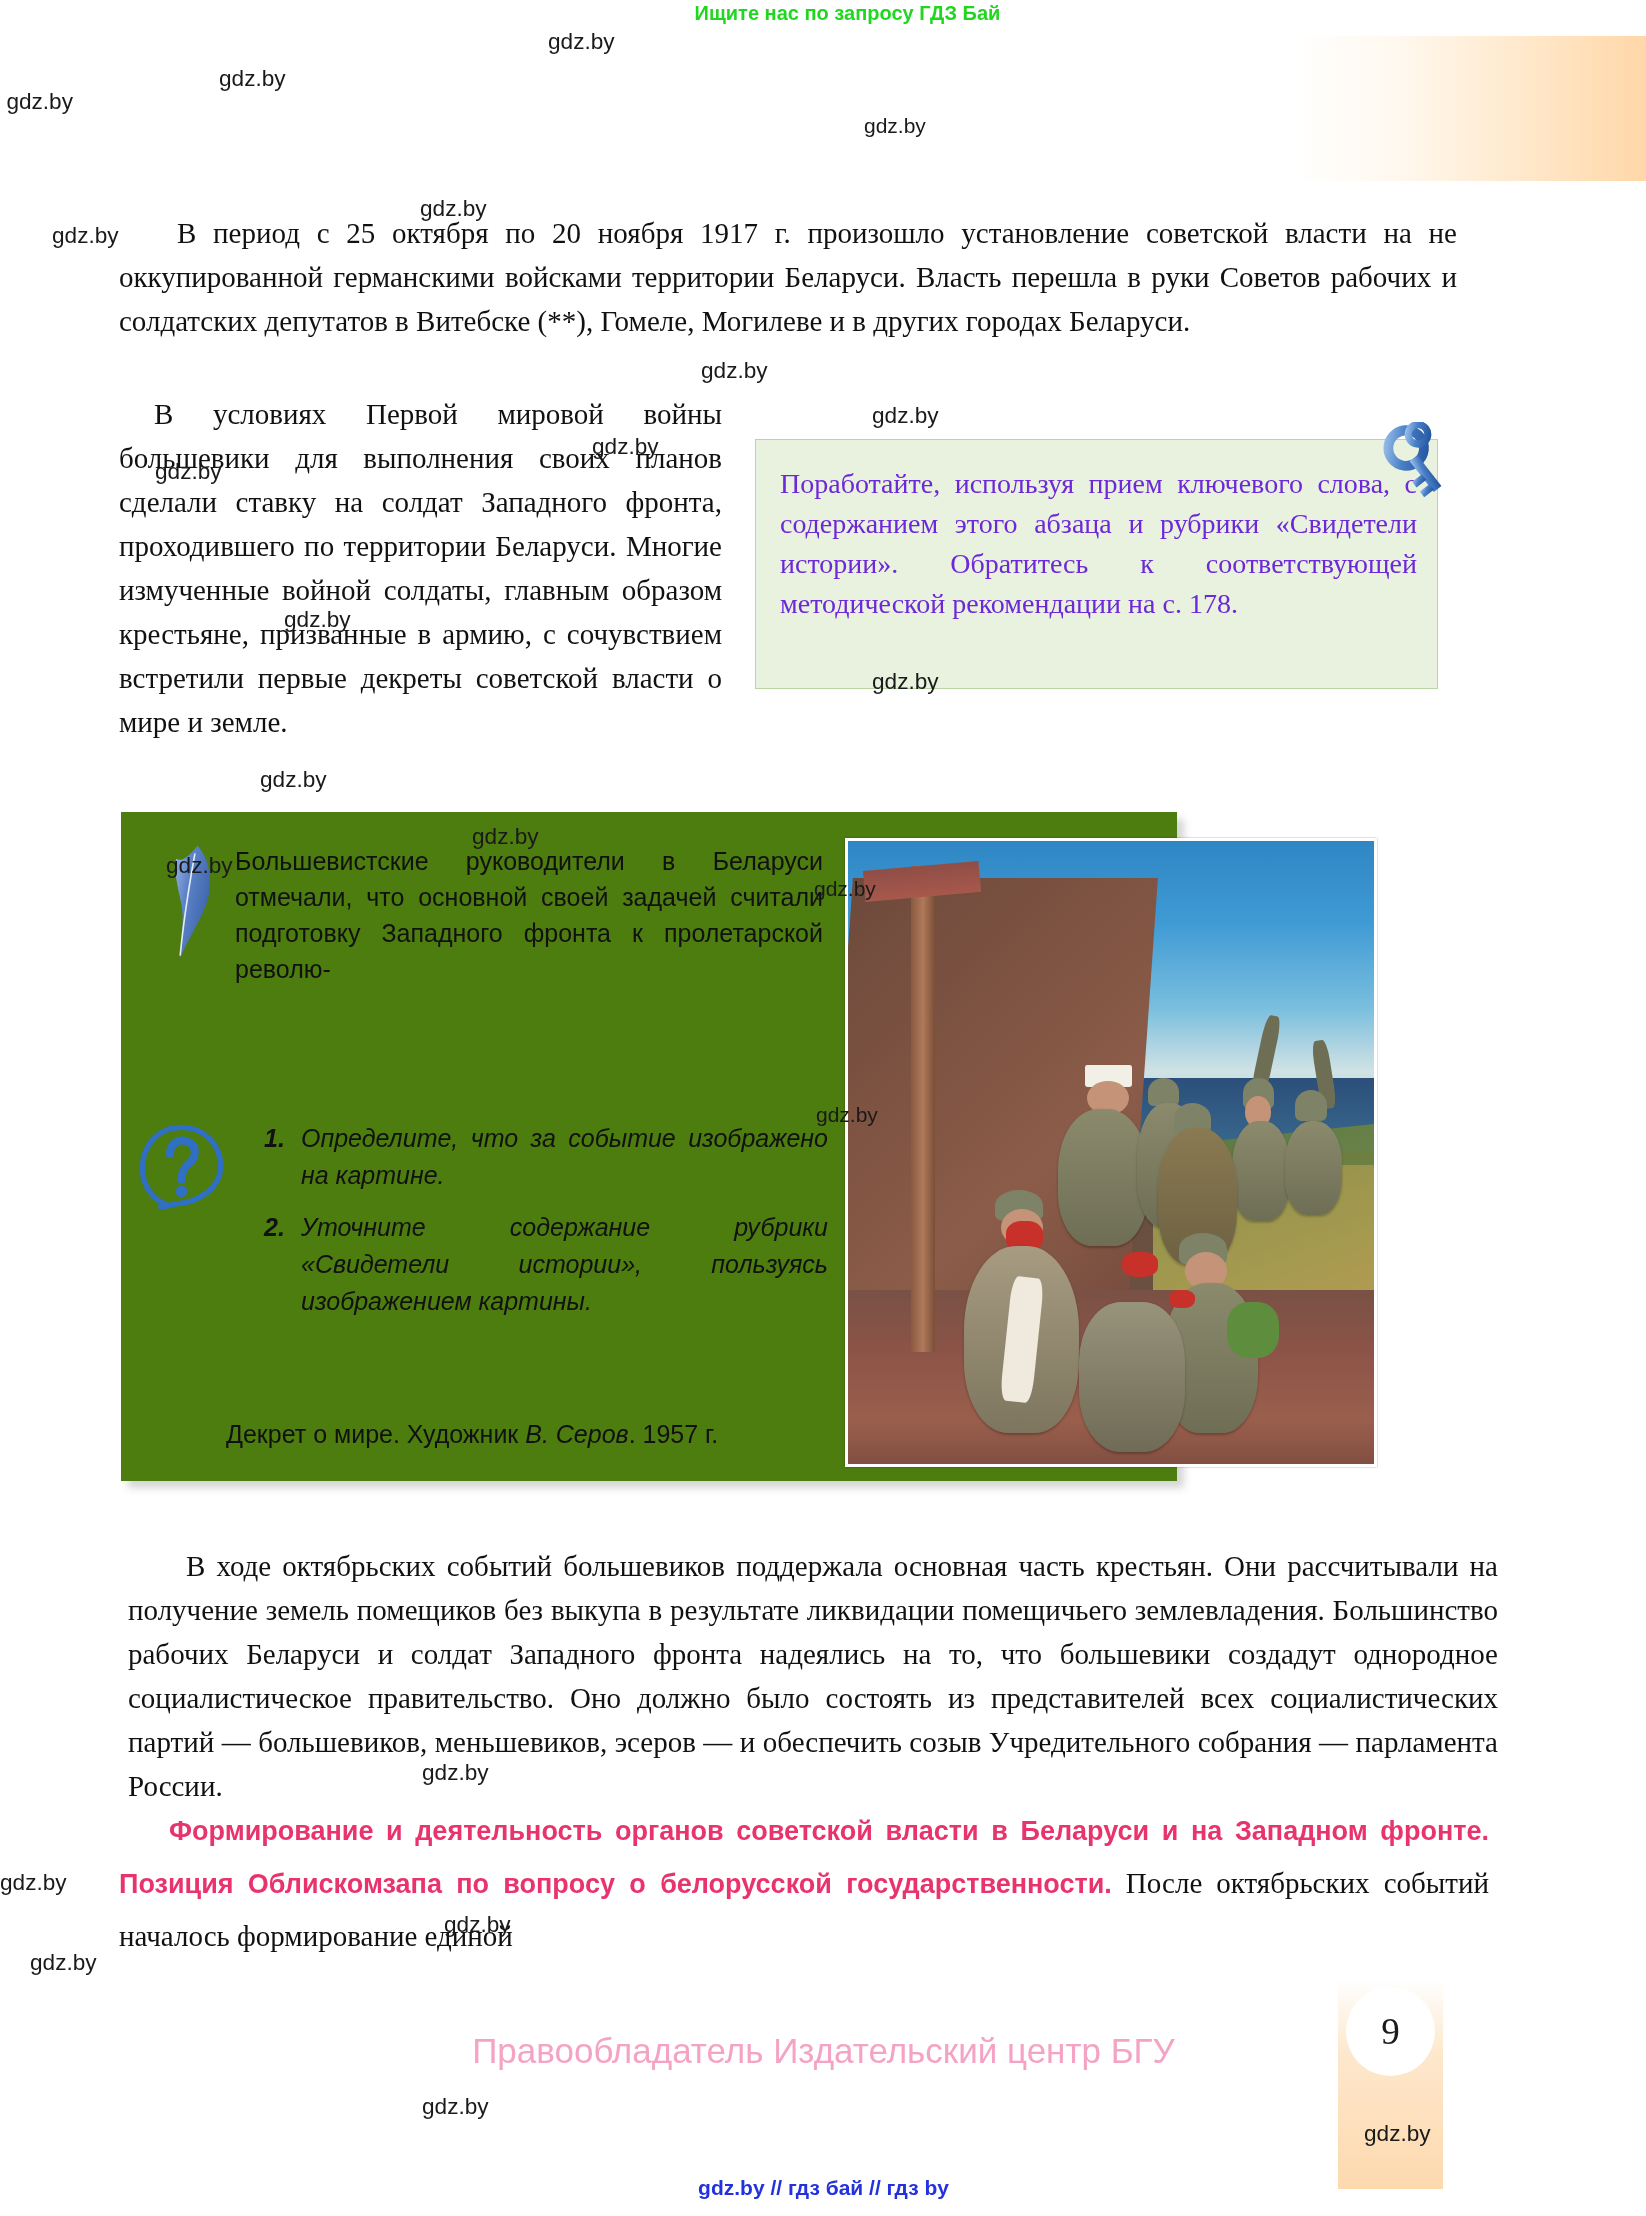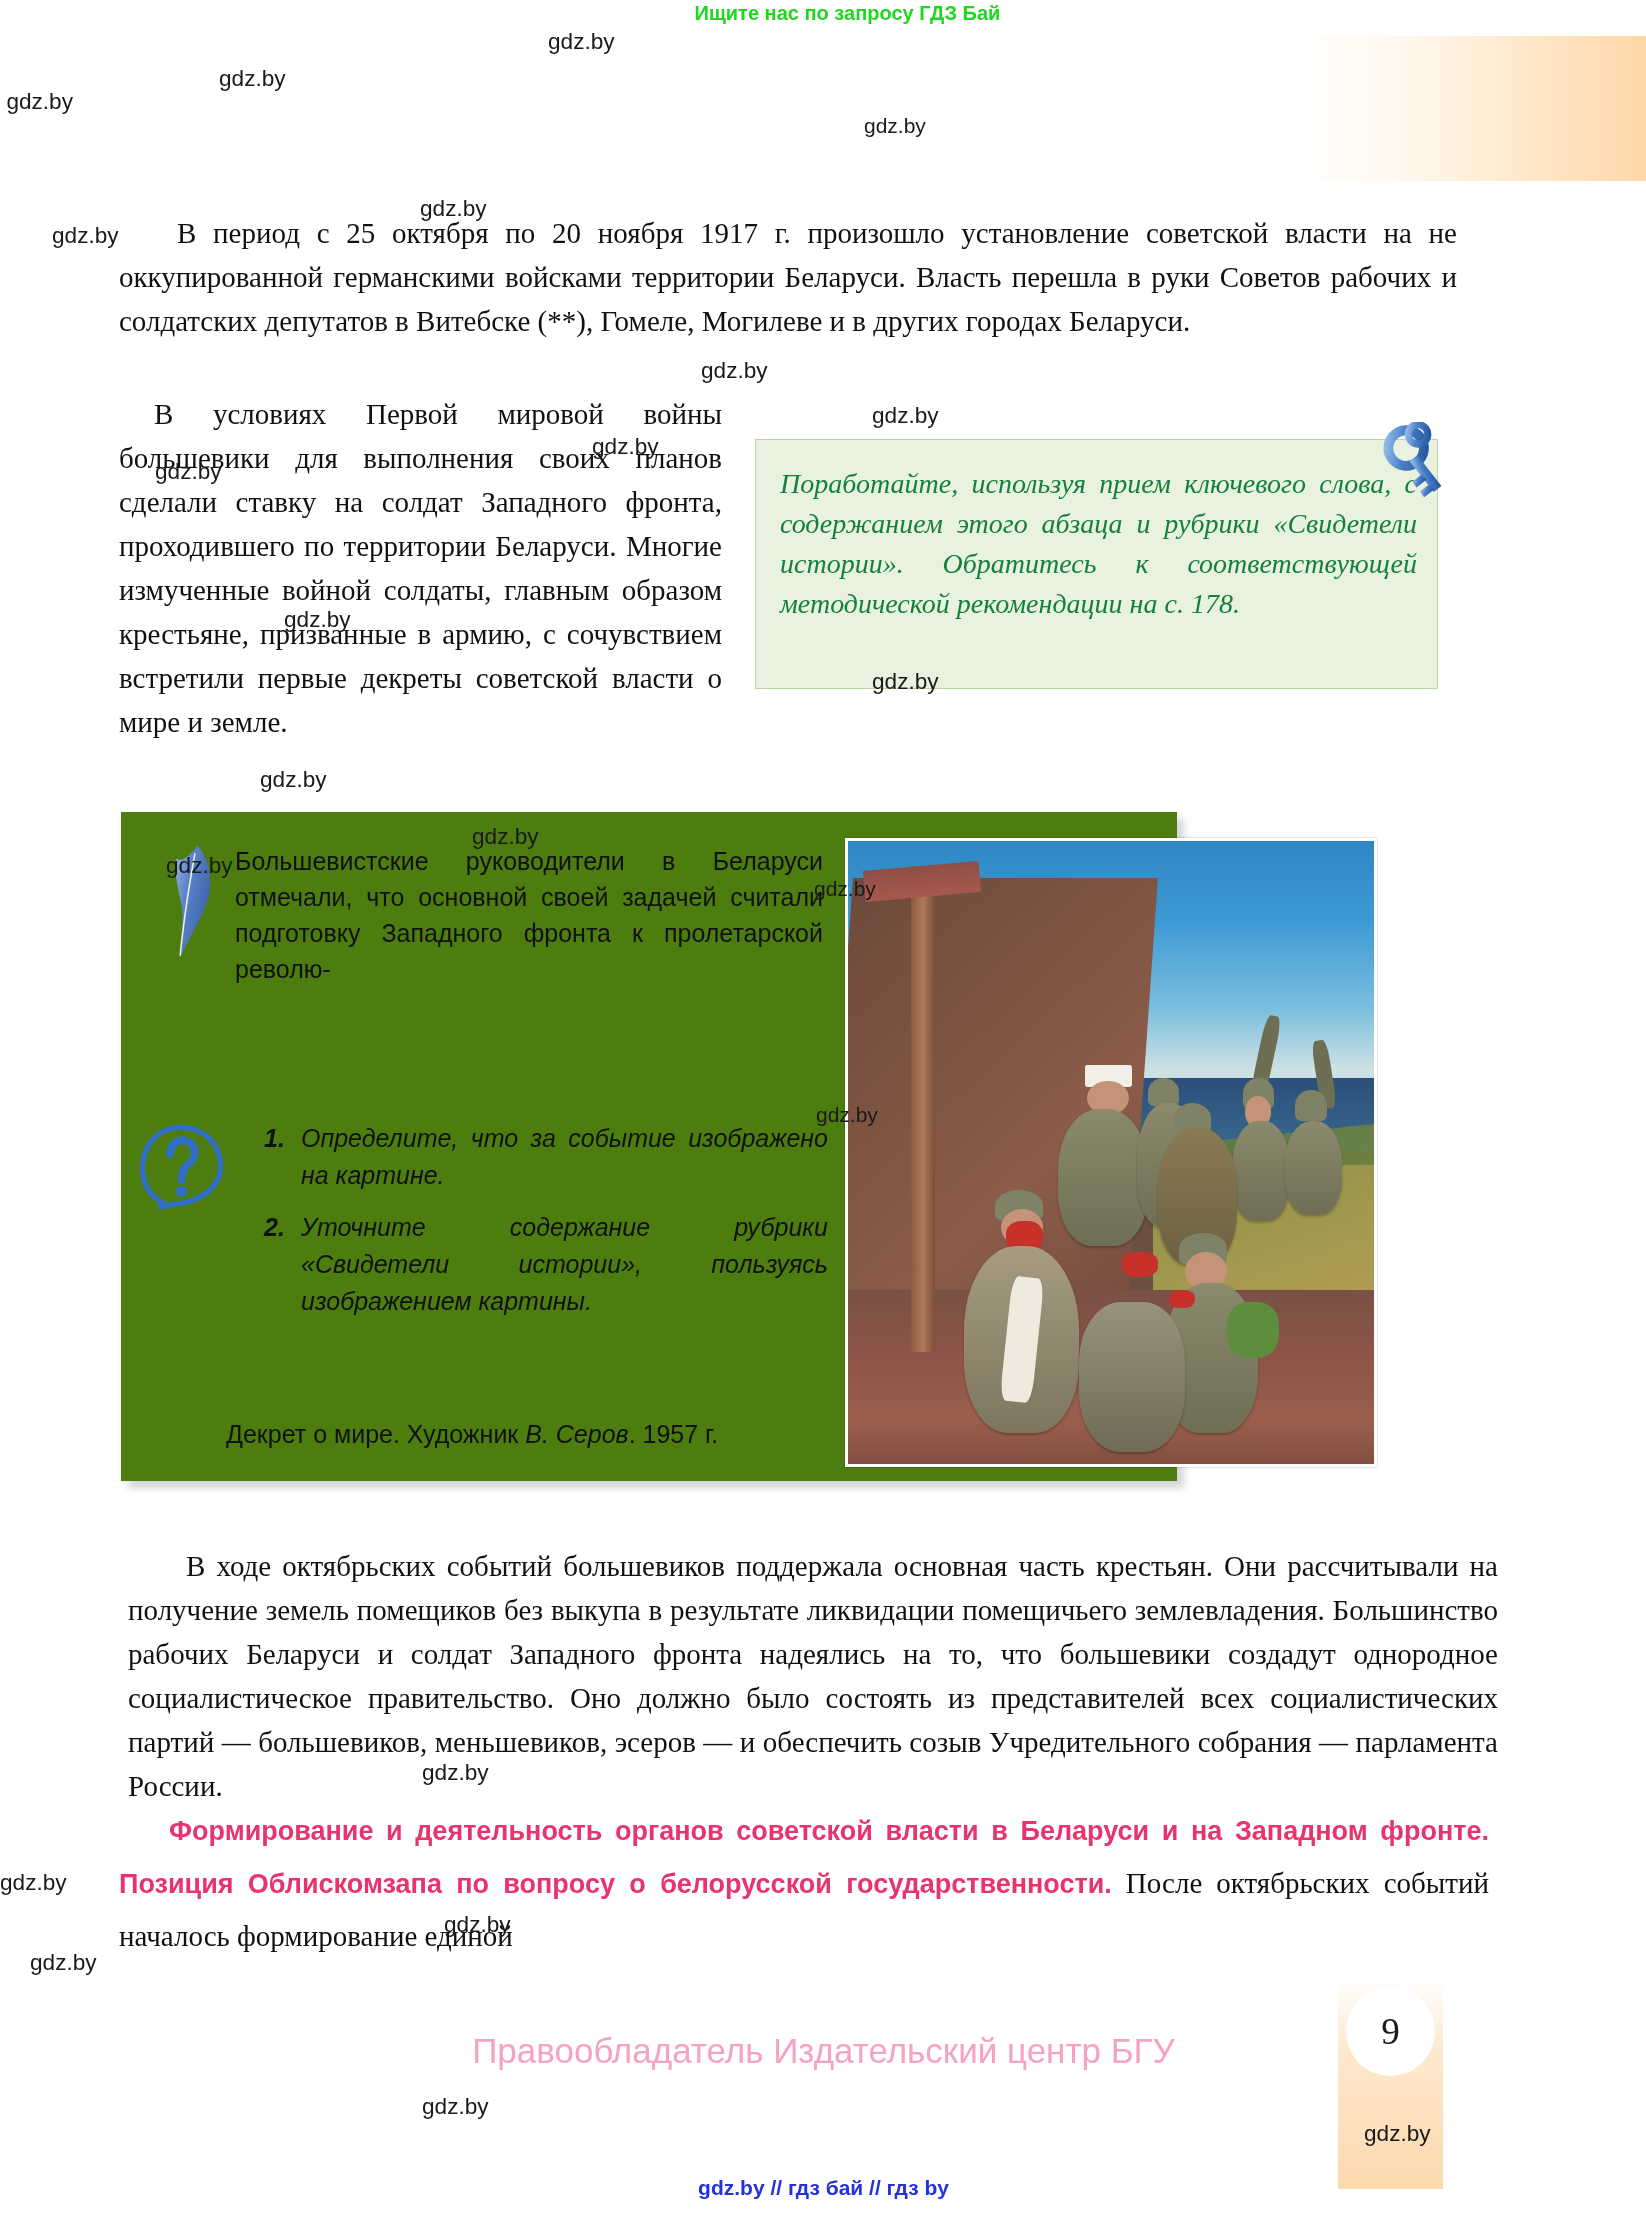--- a/index.html
+++ b/index.html
@@ -93,24 +93,23 @@
     background: #e8f2de;
     border: 1.6px solid #b9d5a2;
     box-sizing: border-box;
     z-index: 3;
   }
   #key-callout .txt {
     position: absolute;
     left: 24px; top: 24px;
     width: 637px;
     font-family: "Liberation Serif", serif;
-    font-style: italic;
     font-size: 28px;
     line-height: 40px;
-    color: #15803d;
+    color: #6d28d9;
     text-align: justify;
   }
   #key-icon {
     position: absolute;
     right: -19.3px; top: -17.7px;
     width: 89px; height: 89px;
     z-index: 5;
   }
 
   

